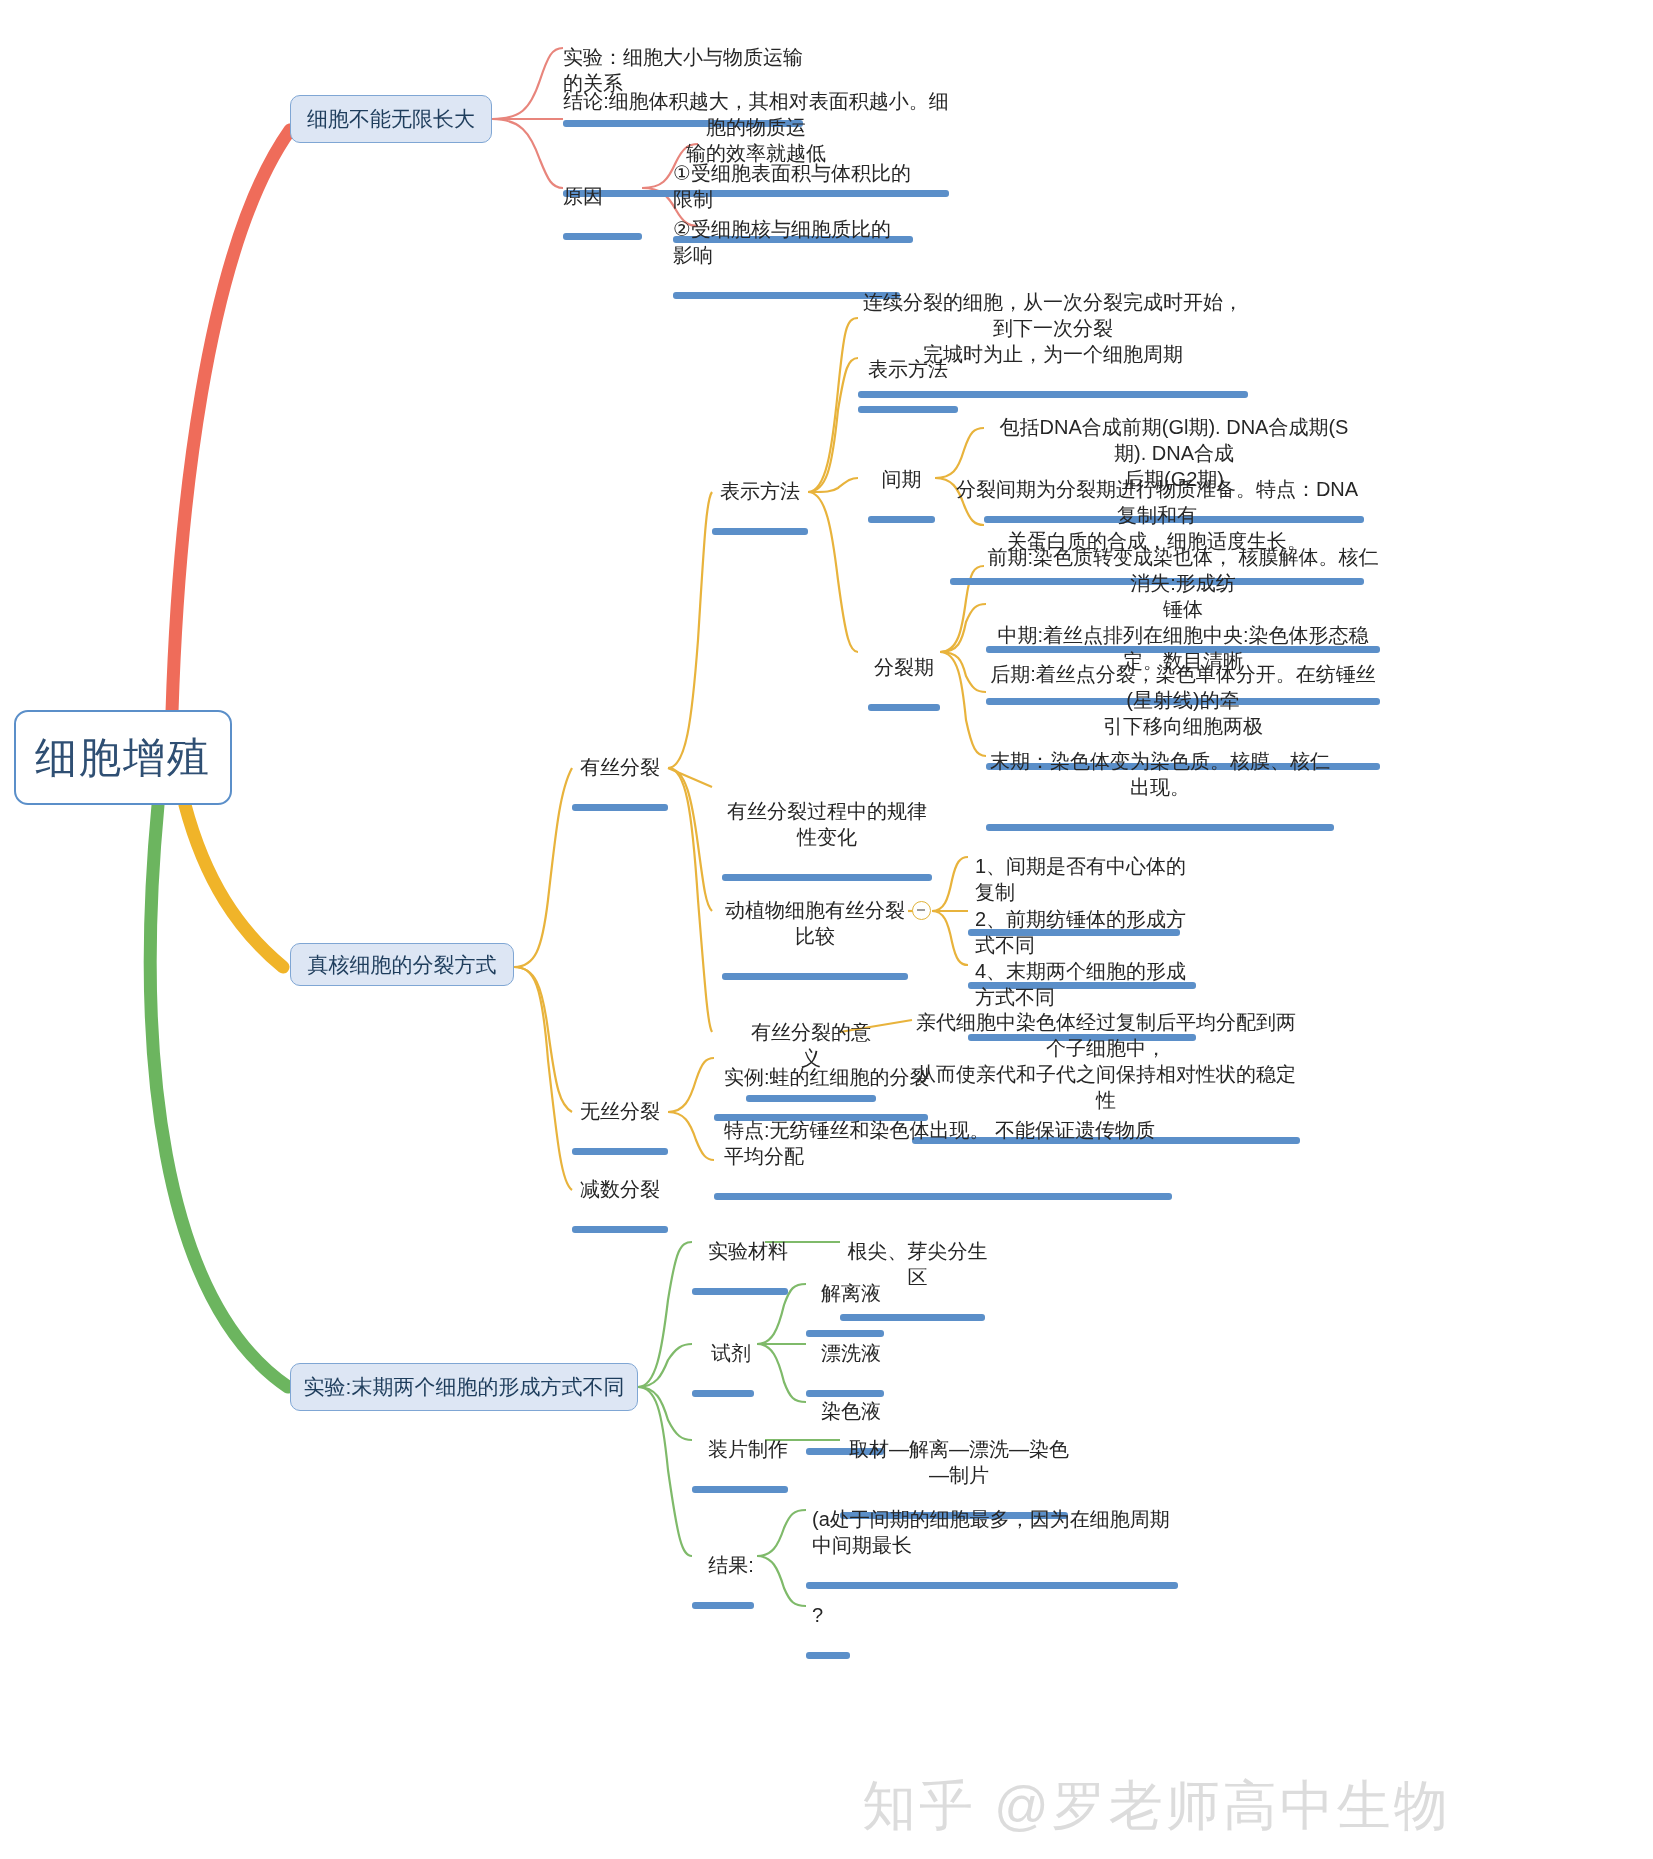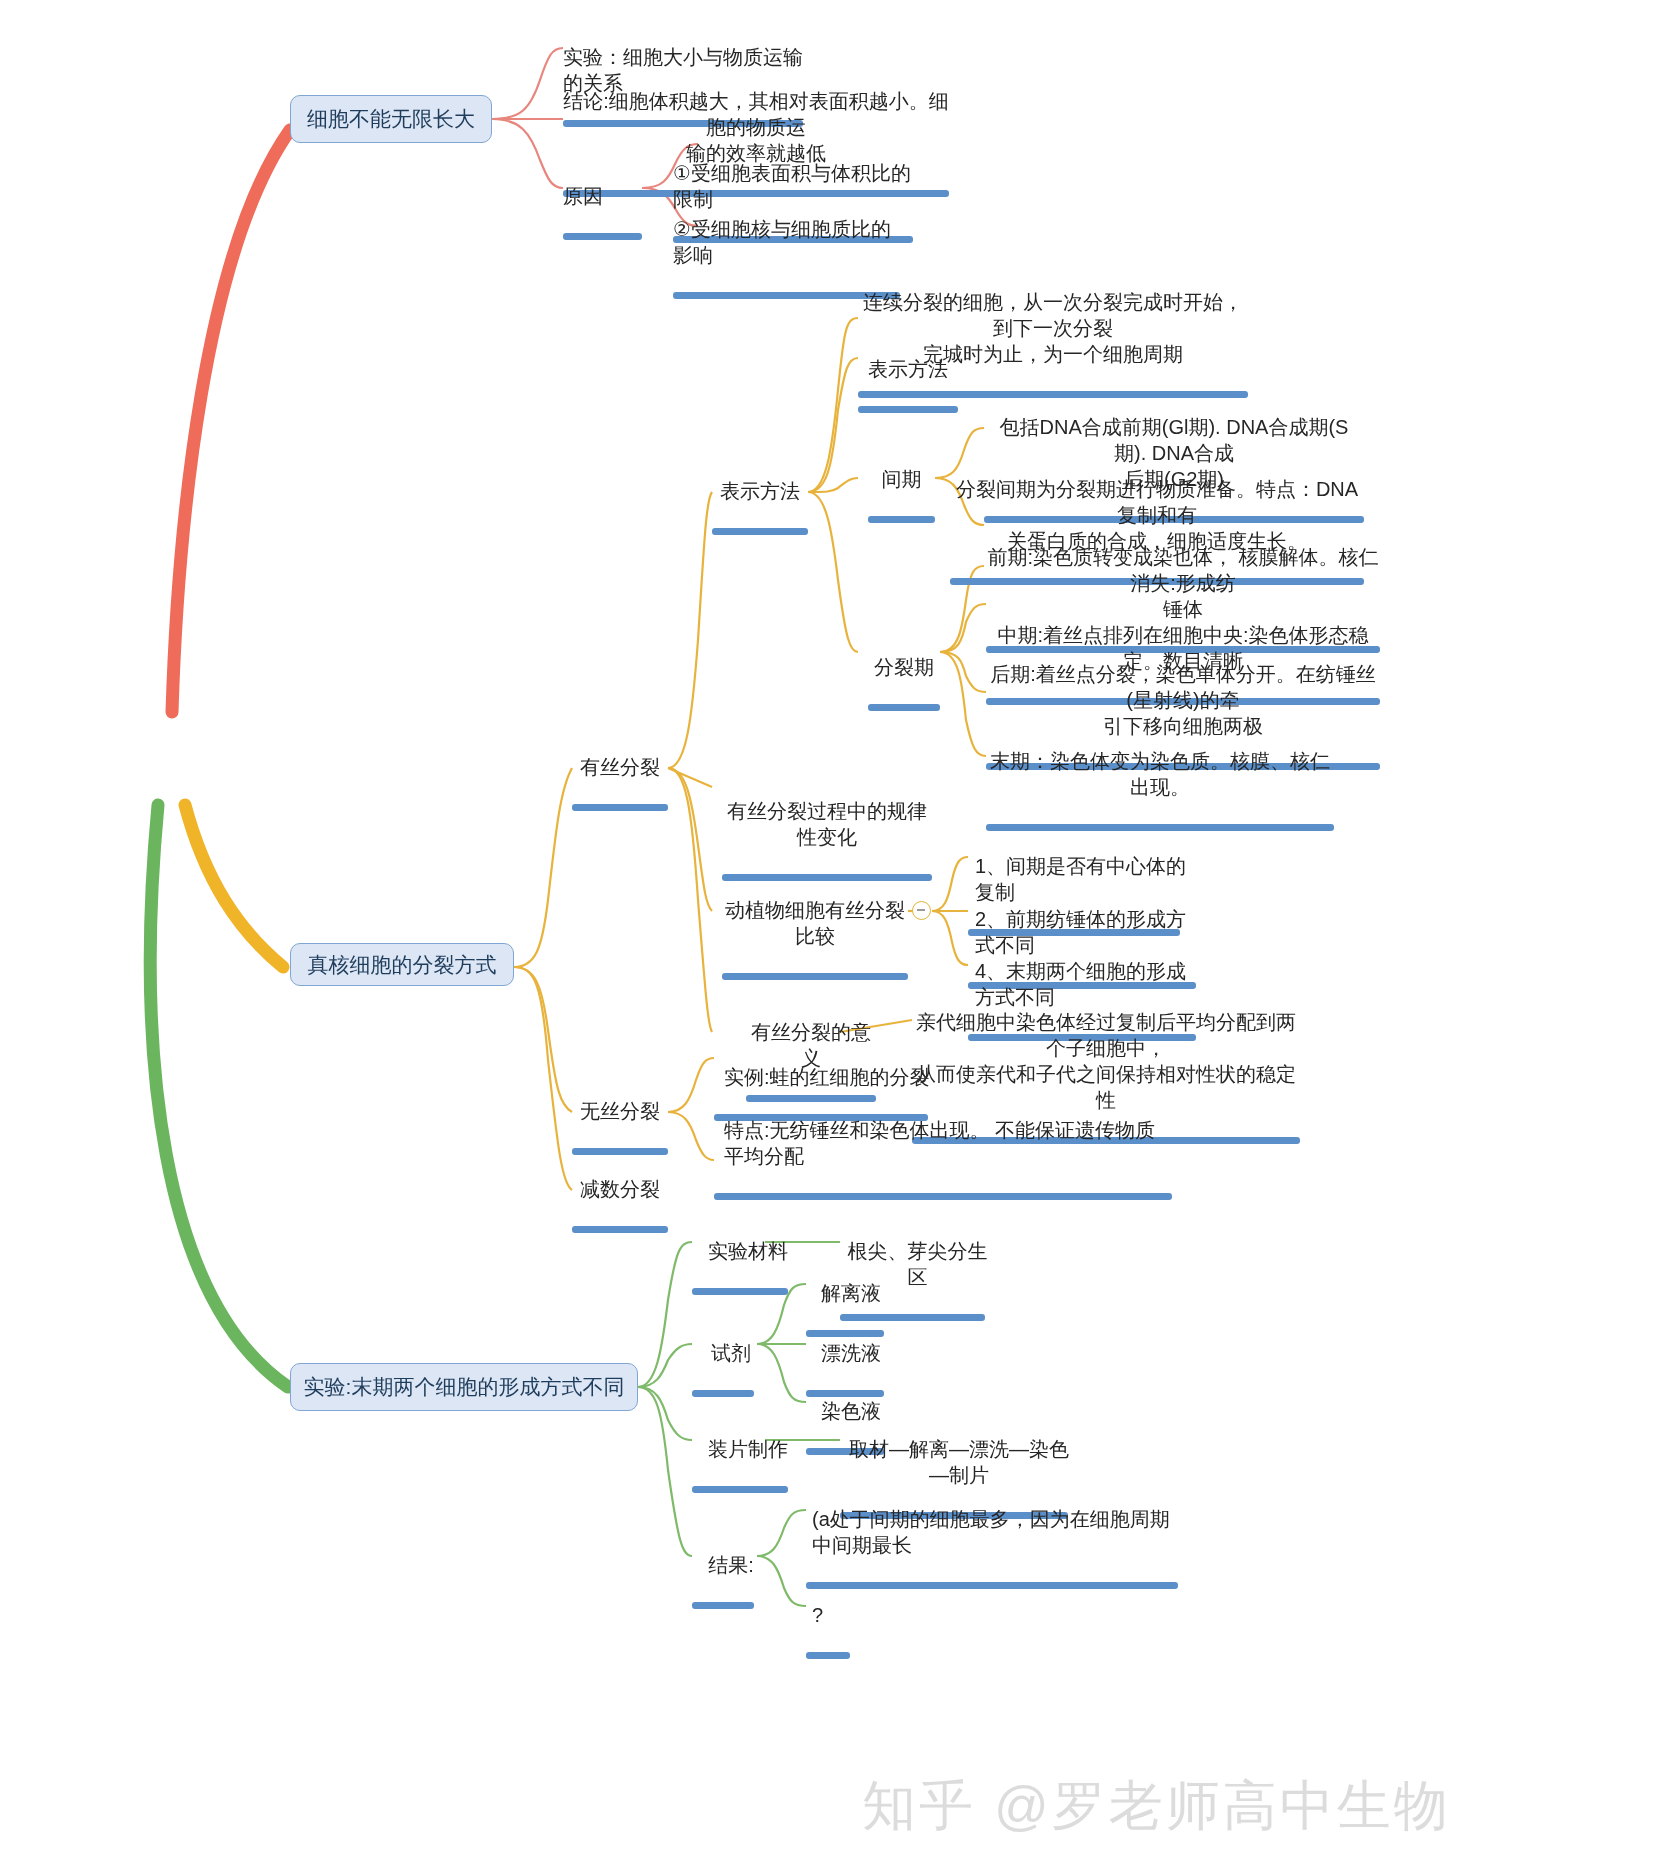--- a/index.html
+++ b/index.html
@@ -164,20 +164,23 @@
       <path d="M 757 1344 L 806 1344"></path>
       <path d="M 757 1344 C 772 1344 778 1358 784 1382 C 790 1398 794 1402 806 1402"></path>
 
       <path d="M 765 1440 L 840 1440"></path>
 
       <path d="M 757 1556 C 772 1556 778 1546 784 1528 C 790 1514 794 1510 806 1510"></path>
       <path d="M 757 1556 C 772 1556 778 1568 784 1588 C 790 1602 794 1606 806 1606"></path>
     </g>
   </svg>
 
+  <div class="root-node" style="left:14px; top:710px; width:218px; height:95px;">
+    <span>细胞增殖</span>
+  </div>
 
   <div class="l1-node" style="left:290px; top:95px; width:202px; height:48px;">
     <span>细胞不能无限长大</span>
   </div>
 
   <div class="lbl fs20 t-left" style="left:563px; top:18px; width:240px;">
     <span>实验：细胞大小与物质运输的关系</span>
     <i class="bar" style="width:240px;"></i>
   </div>
 

